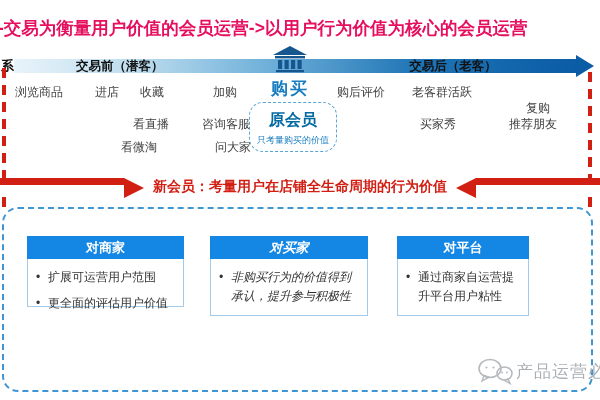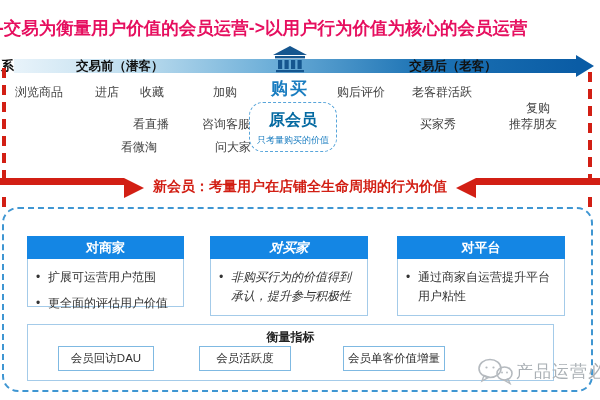--- a/index.html
+++ b/index.html
@@ -55,21 +55,21 @@
 
   
   .bbox { position:absolute; top:236px; background:#fff; border:1px solid #a4cbe9; }
   .bbox .hd { height:23px; line-height:23px; text-align:center; background:#1486e4;
               color:#fff; font-size:13px; font-weight:bold; margin:-1px -1px 0 -1px; }
   .bbox ul { list-style:none; padding:9px 7px 0 8px; }
   .bbox li { display:flex; font-size:12px; color:#333; line-height:1.55; margin-bottom:7px; }
   .bbox li .dot { flex:0 0 12px; color:#333; }
   .bbox.b1 { left:27px;  width:157px; height:71px; }
   .bbox.b2 { left:210px; width:158px; height:80px;font-style:italic; }
-  .bbox.b3 { left:397px; width:168px; height:80px; }
+  .bbox.b3 { left:397px; width:132px; height:80px; }
 
   
   .metrics { position:absolute; left:27px; top:324px; width:527px; height:57px;
              border:1px solid #a4cbe9; background:#fff; }
   .metrics .mt { text-align:center; margin-top:4px; font-size:12px; font-weight:bold; color:#222; }
   .mitem { position:absolute; top:21px; height:25px; line-height:23px; text-align:center;
            border:1px solid #7fb9e2; font-size:11.5px; color:#333; background:#fff; }
   .mitem.m1 { left:30px;  width:96px; }
   .mitem.m2 { left:171px; width:92px; }
   .mitem.m3 { left:315px; width:102px; }
@@ -164,26 +164,20 @@
   <div class="bbox b3">
     <div class="hd">对平台</div>
     <ul>
       <li>
           <span class="dot">•</span>
           <span>通过商家自运营提升平台用户粘性</span>
         </li>
     </ul>
   </div>
 
-  <div class="metrics">
-    <div class="mt">衡量指标</div>
-    <div class="mitem m1">会员回访DAU</div>
-    <div class="mitem m2">会员活跃度</div>
-    <div class="mitem m3">会员单客价值增量</div>
-  </div>
 
   <div class="wm">
     <svg width="36" height="27" viewBox="0 0 36 27" style="margin-right:3px">
       <ellipse cx="13" cy="10.5" rx="11" ry="9" fill="none" stroke="#b5babf" stroke-width="1.6"></ellipse>
       <polygon points="7,17.5 5,23 12,19.2" fill="none" stroke="#b5babf" stroke-width="1.4"></polygon>
       <circle cx="9.5" cy="9.5" r="1.1" fill="#b5babf"></circle>
       <circle cx="16.5" cy="9.5" r="1.1" fill="#b5babf"></circle>
       <ellipse cx="27.5" cy="15.5" rx="7.5" ry="6.5" fill="none" stroke="#b5babf" stroke-width="1.6"></ellipse>
       <polygon points="31,21 33,25.5 27.5,22.3" fill="none" stroke="#b5babf" stroke-width="1.4"></polygon>
       <circle cx="25" cy="14.5" r="0.9" fill="#b5babf"></circle>

